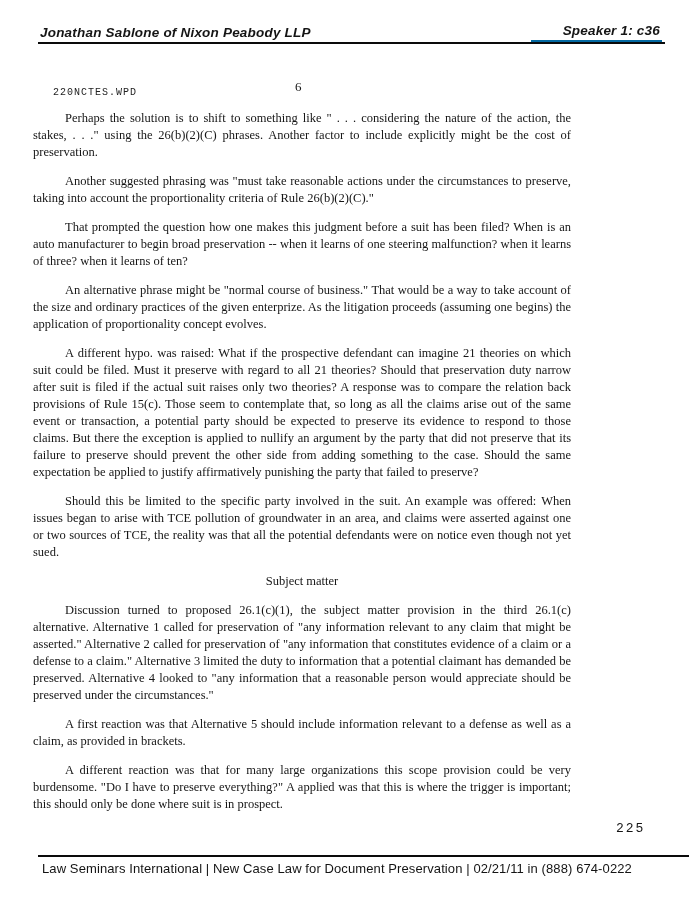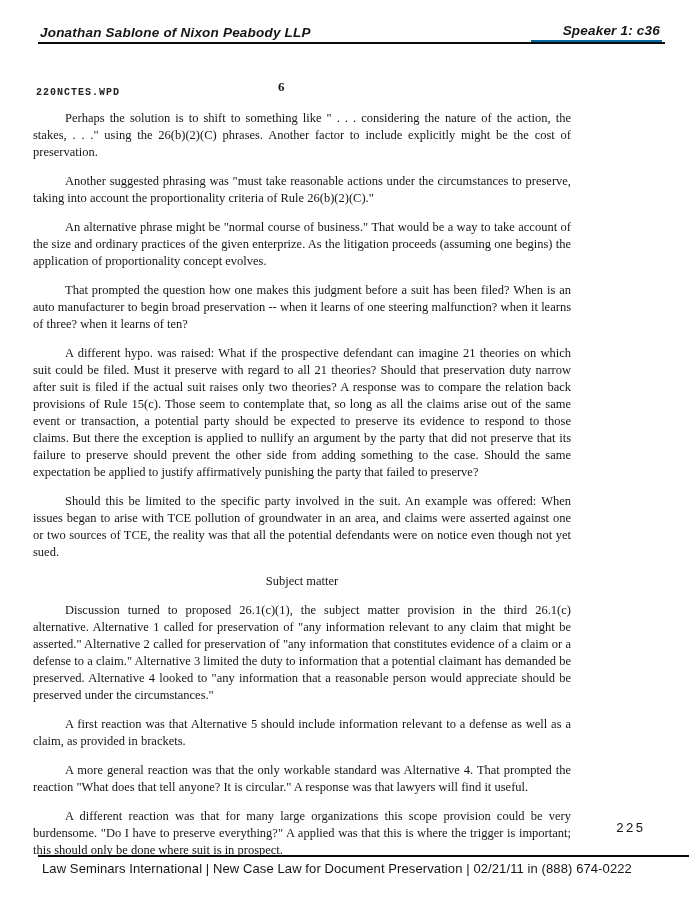--- a/index.html
+++ b/index.html
@@ -34,24 +34,23 @@
     position: absolute;
     top: 42px;
     left: 38px;
     right: 30px;
     height: 2px;
     background: #0a0a0a;
   }
   .doc-meta {
     position: absolute;
     top: 81px;
-    left: 36px;
+    left: 53px;
     right: 0;
     height: 18px;
-    font-weight: bold;
   }
   .doc-label {
     font-family: "Liberation Mono", monospace;
     font-size: 10px;
     letter-spacing: 1px;
     color: #222;
   }
   .page-num-top {
     position: absolute;
     left: 242px;
@@ -112,28 +111,27 @@
 <div class="header-rule"></div>
 
 <div class="doc-meta">
   <span class="doc-label">220NCTES.WPD</span>
   <span class="page-num-top">6</span>
 </div>
 
 <div class="body-text">
   <p>Perhaps the solution is to shift to something like " . . . considering the nature of the action, the stakes, . . ." using the 26(b)(2)(C) phrases.  Another factor to include explicitly might be the cost of preservation.</p>
   <p>Another suggested phrasing was "must take reasonable actions under the circumstances to preserve, taking into account the proportionality criteria of Rule 26(b)(2)(C)."</p>
+  <p>That prompted the question how one makes this judgment before a suit has been filed?  When is an auto manufacturer to begin broad preservation -- when it learns of one steering malfunction? when it learns of three? when it learns of ten?</p>
   <p>An alternative phrase might be "normal course of business."  That would be a way to take account of the size and ordinary practices of the given enterprize.  As the litigation proceeds (assuming one begins) the application of proportionality concept evolves.</p>
-  <p>That prompted the question how one makes this judgment before a suit has been filed?  When is an auto manufacturer to begin broad preservation -- when it learns of one steering malfunction? when it learns of three? when it learns of ten?</p>
   <p>A different hypo. was raised:  What if the prospective defendant can imagine 21 theories on which suit could be filed.  Must it preserve with regard to all 21 theories?  Should that preservation duty narrow after suit is filed if the actual suit raises only two theories?  A response was to compare the relation back provisions of Rule 15(c).  Those seem to contemplate that, so long as all the claims arise out of the same event or transaction, a potential party should be expected to preserve its evidence to respond to those claims.  But there the exception is applied to nullify an argument by the party that did not preserve that its failure to preserve should prevent the other side from adding something to the case.  Should the same expectation be applied to justify affirmatively punishing the party that failed to preserve?</p>
   <p>Should this be limited to the specific party involved in the suit.  An example was offered: When issues began to arise with TCE pollution of groundwater in an area, and claims were asserted against one or two sources of TCE, the reality was that all the potential defendants were on notice even though not yet sued.</p>
   <p class="heading">Subject matter</p>
   <p>Discussion turned to proposed 26.1(c)(1), the subject matter provision in the third 26.1(c) alternative.  Alternative 1 called for preservation of "any information relevant to any claim that might be asserted."  Alternative 2 called for preservation of "any information that constitutes evidence of a claim or a defense to a claim."  Alternative 3 limited the duty to information that a potential claimant has demanded be preserved.  Alternative 4 looked to "any information that a reasonable person would appreciate should be preserved under the circumstances."</p>
   <p>A first reaction was that Alternative 5 should include information relevant to a defense as well as a claim, as provided in brackets.</p>
-  <p>A more general reaction was that the only workable standard was Alternative 4.  That prompted the reaction "What does that tell anyone?  It is circular."  A response was that lawyers will find it useful.</p>
   <p>A different reaction was that for many large organizations this scope provision could be very burdensome.  "Do I have to preserve everything?"  A applied was that this is where the trigger is important; this should only be done where suit is in prospect.</p>
 </div>
 
 <div class="page-num-bottom">225</div>
 
 <div class="footer-rule"></div>
 
 <div class="page-footer">Law Seminars International | New Case Law for Document Preservation | 02/21/11 in (888) 674-0222</div>
 
 </body></html>

